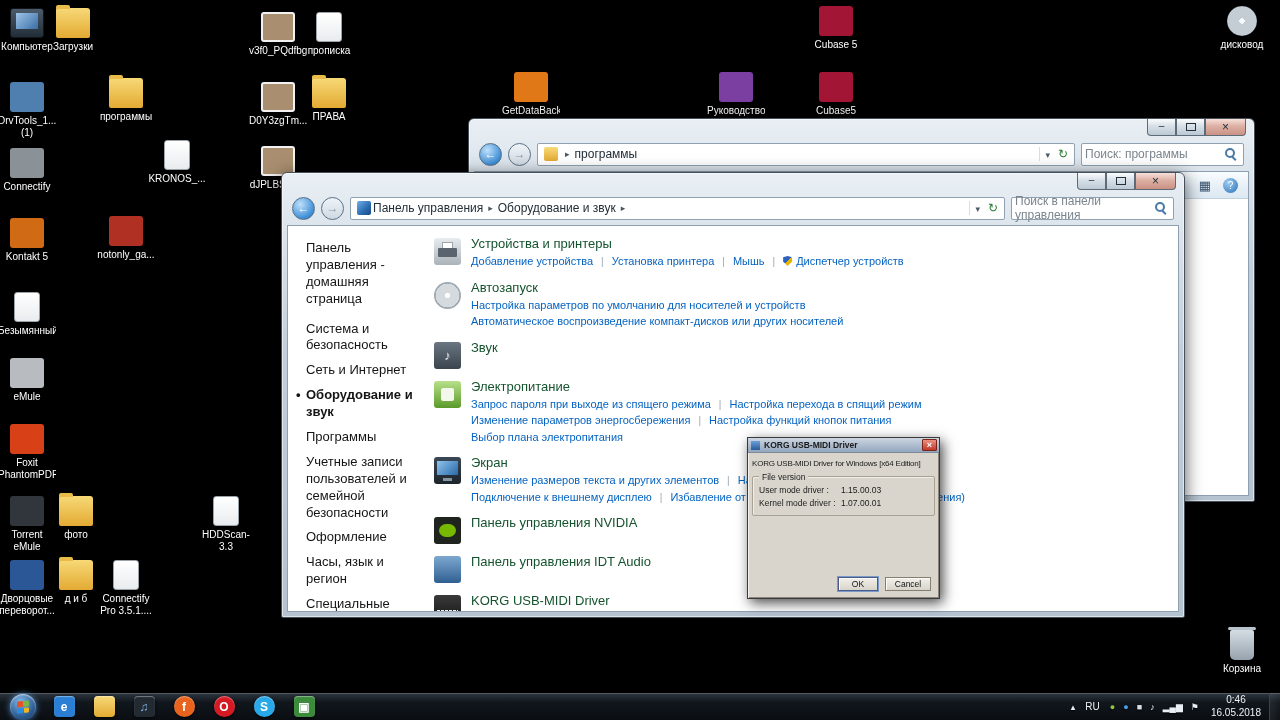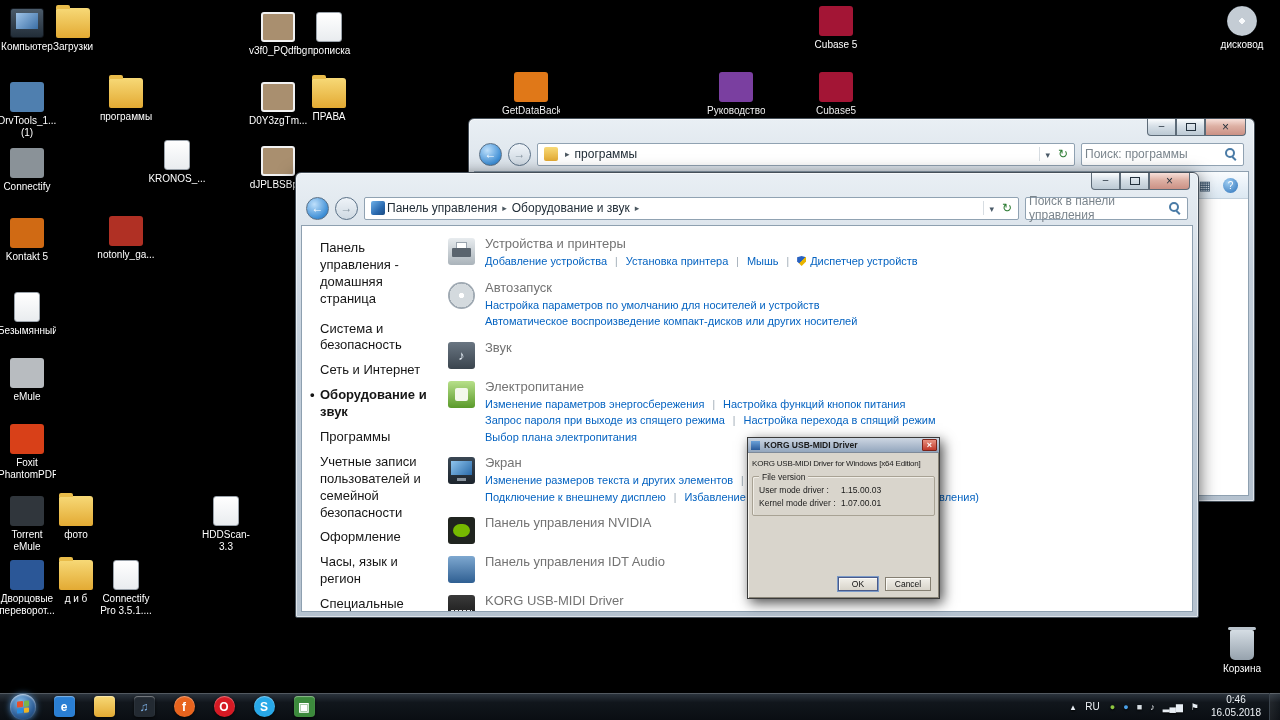--- a/index.html
+++ b/index.html
@@ -19,21 +19,21 @@
   .tile[data-type="disc"]{background:radial-gradient(circle,#f8fafc 12%,#c4ccd4 13% 68%,#8f99a3 69%);border-radius:50%;width:30px}
   .tile[data-type="bin"]{background:linear-gradient(#d5dde4,#96a2ad);width:24px;border-radius:2px 2px 5px 5px;position:relative}
   .tile[data-type="bin"]::before{content:"";position:absolute;top:-3px;left:-2px;right:-2px;height:3px;background:#b9c3cc;border-radius:2px}
   .dlabel{display:block;text-align:center;font-size:10px;line-height:1.18;color:#fff;
     text-shadow:0 1px 2px #000,0 0 4px #000;max-height:25px;overflow:hidden}
   
   .window{position:absolute;background:linear-gradient(#e9eff4,#c2cedb 40%,#b5c2cf);
     border:1px solid #454f59;border-radius:6px 6px 2px 2px;
     box-shadow:0 4px 18px rgba(0,0,0,.65),inset 0 0 0 1px rgba(255,255,255,.55)}
   #explorer-window{left:468px;top:118px;width:787px;height:384px;z-index:1}
-  #cp-window{left:295px;top:172px;width:904px;height:446px;z-index:2}
+  #cp-window{left:281px;top:172px;width:904px;height:446px;z-index:2}
   .capbtns{position:absolute;top:0;right:8px;display:flex;z-index:3}
   .capbtn{width:29px;height:17px;border:1px solid #5d6b78;border-top:none;
     background:linear-gradient(#fbfdfe,#d6dfe7 45%,#bcc9d4);display:flex;align-items:center;
     justify-content:center;font-size:10px;color:#23303c;cursor:pointer}
   .capbtn.min{border-radius:0 0 0 4px}
   .capbtn.min::before{content:"–";margin-top:-4px}
   .capbtn.max::before{content:"";width:8px;height:6px;border:1px solid #23303c;display:block}
   .capbtn.close{width:41px;border-radius:0 0 4px 0;
     background:linear-gradient(#f7e0da,#ddb0a4 45%,#cb9185)}
   .capbtn.close::before{content:"×";font-size:12px}
@@ -93,21 +93,21 @@
   .ci-power::after{content:"";position:absolute;inset:7px;background:#f4f8ec;border-radius:2px}
   .ci-display{background:linear-gradient(#3a4754,#1c242c)}
   .ci-display::before{content:"";position:absolute;inset:4px 3px 9px 3px;background:linear-gradient(135deg,#8ec4ee,#2a6aa8)}
   .ci-display::after{content:"";position:absolute;left:9px;right:9px;bottom:3px;height:3px;background:#8a949e}
   .ci-nvidia{background:#20241f}
   .ci-nvidia::after{content:"";position:absolute;left:5px;top:7px;width:17px;height:13px;background:#76b900;border-radius:50%/60%}
   .ci-idt{background:linear-gradient(#7ea8d0,#2f5f92)}
   .ci-korg{background:linear-gradient(#3a3a3a,#141414)}
   .ci-korg::after{content:"";position:absolute;left:3px;right:3px;bottom:4px;height:8px;
     background:repeating-linear-gradient(90deg,#f0f0f0 0 3px,#222 3px 4px)}
-  .cat-title{display:inline-block;font-size:13px;color:#737373;cursor:pointer;margin-bottom:2px}
+  .cat-title{display:inline-block;font-size:13px;color:#14532d;cursor:pointer;margin-bottom:2px}
   .lrow{line-height:1.5}
   .cp-link{color:#0563c1;cursor:pointer}
   .sep{display:inline-block}
   .sep::before{content:"|";color:#9aa7b2;margin:0 8px;font-size:10px}
   .shield{display:inline-block;width:9px;height:10px;margin-right:4px;vertical-align:-1px;
     background:linear-gradient(135deg,#2a62c0 0 50%,#e8b400 50% 100%);
     clip-path:polygon(50% 0,100% 12%,100% 55%,50% 100%,0 55%,0 12%)}
   
   #korg-dialog{position:absolute;left:747px;top:437px;width:193px;height:162px;z-index:4;
     background:#d9d5cc;border:1px solid #3a3a3a;font-size:8.5px;color:#1a1a1a;
@@ -387,24 +387,24 @@
         <span class="ci ci-sound"></span>
         <div>
           <span class="cat-title">Звук</span>
         </div>
       </div>
       <div class="cat">
         <span class="ci ci-power"></span>
         <div>
           <span class="cat-title">Электропитание</span>
           <div class="lrow">
-            <span class="cp-link">Изменение параметров энергосбережения</span><span class="sep"></span><span class="cp-link">Настройка функций кнопок питания</span>
+            <span class="cp-link">Запрос пароля при выходе из спящего режима</span><span class="sep"></span><span class="cp-link">Настройка перехода в спящий режим</span>
           </div>
           <div class="lrow">
-            <span class="cp-link">Запрос пароля при выходе из спящего режима</span><span class="sep"></span><span class="cp-link">Настройка перехода в спящий режим</span>
+            <span class="cp-link">Изменение параметров энергосбережения</span><span class="sep"></span><span class="cp-link">Настройка функций кнопок питания</span>
           </div>
           <div class="lrow"><span class="cp-link">Выбор плана электропитания</span></div>
         </div>
       </div>
       <div class="cat">
         <span class="ci ci-display"></span>
         <div>
           <span class="cat-title">Экран</span>
           <div class="lrow">
             <span class="cp-link">Изменение размеров текста и других элементов</span><span class="sep"></span><span class="cp-link">Настройка разрешения экрана</span>

